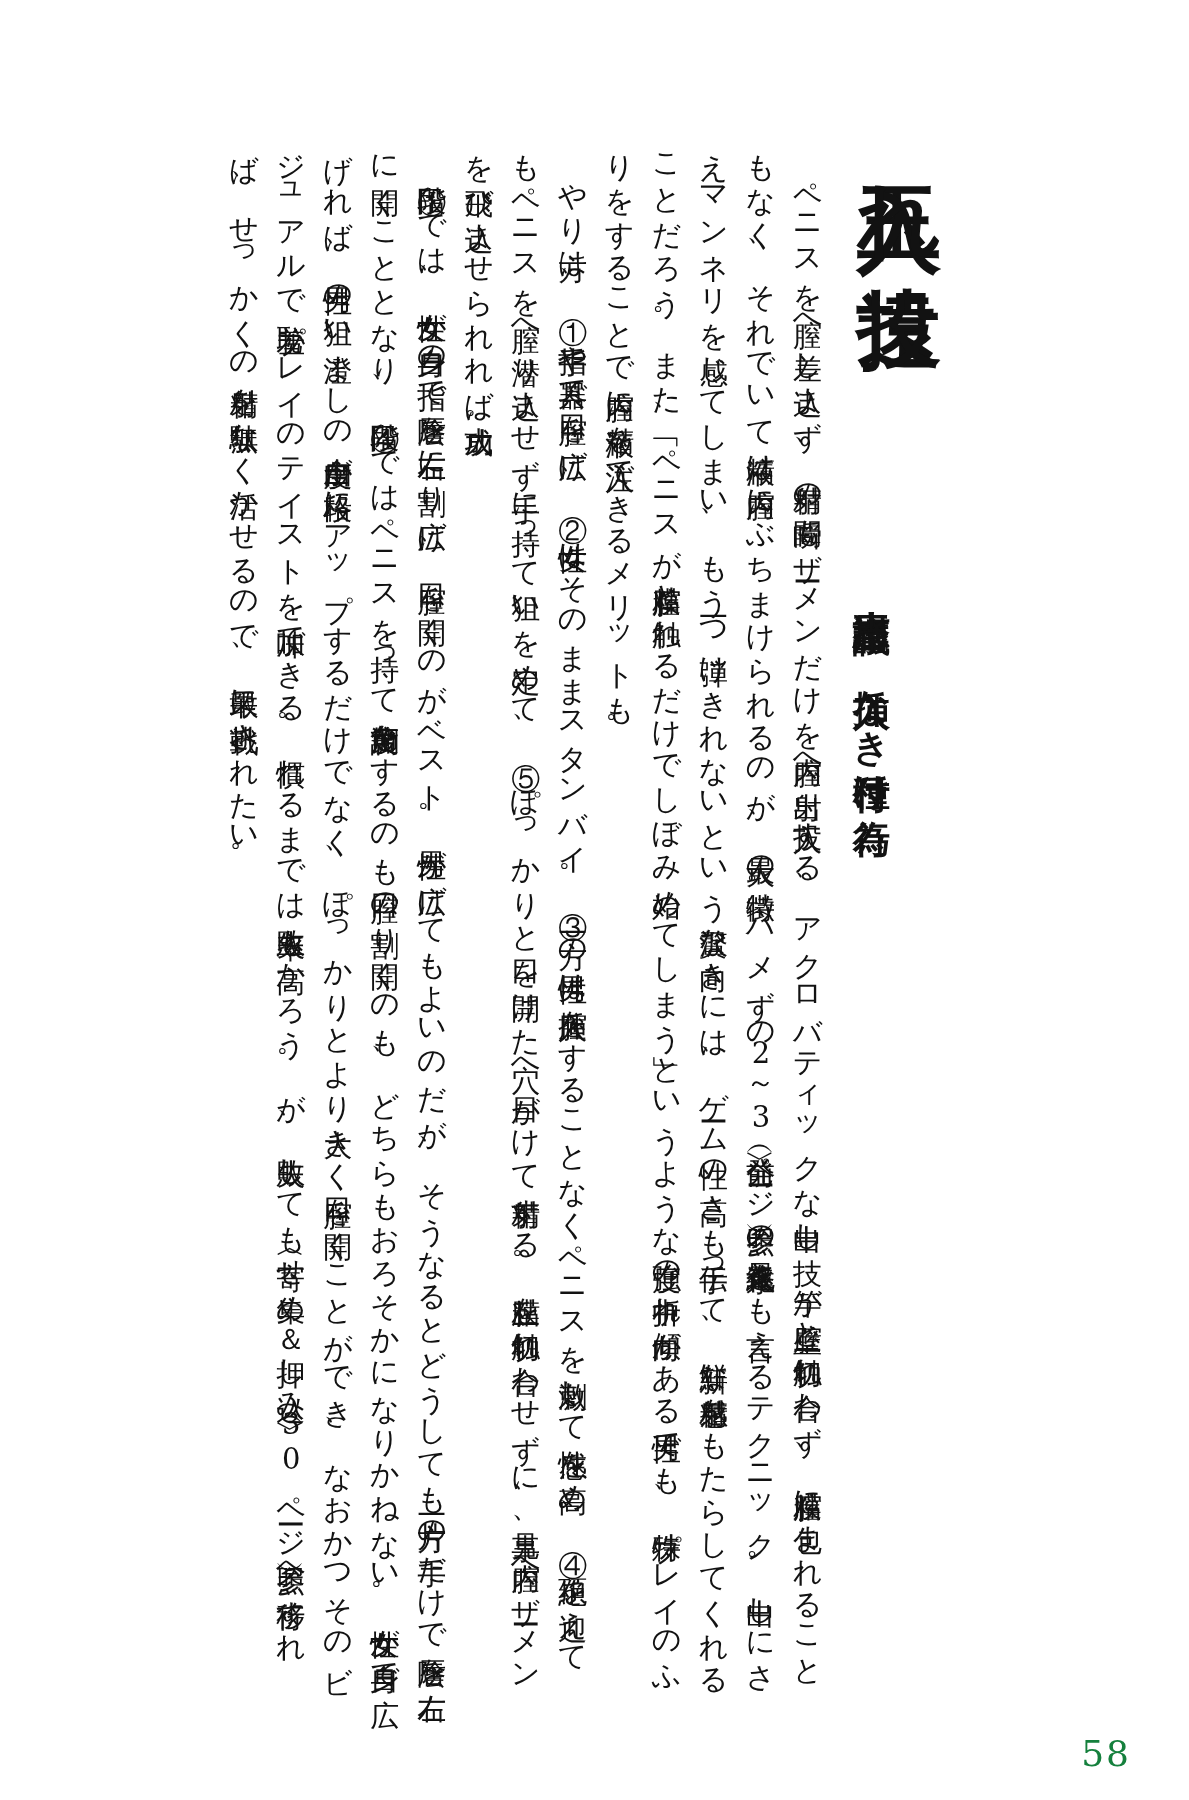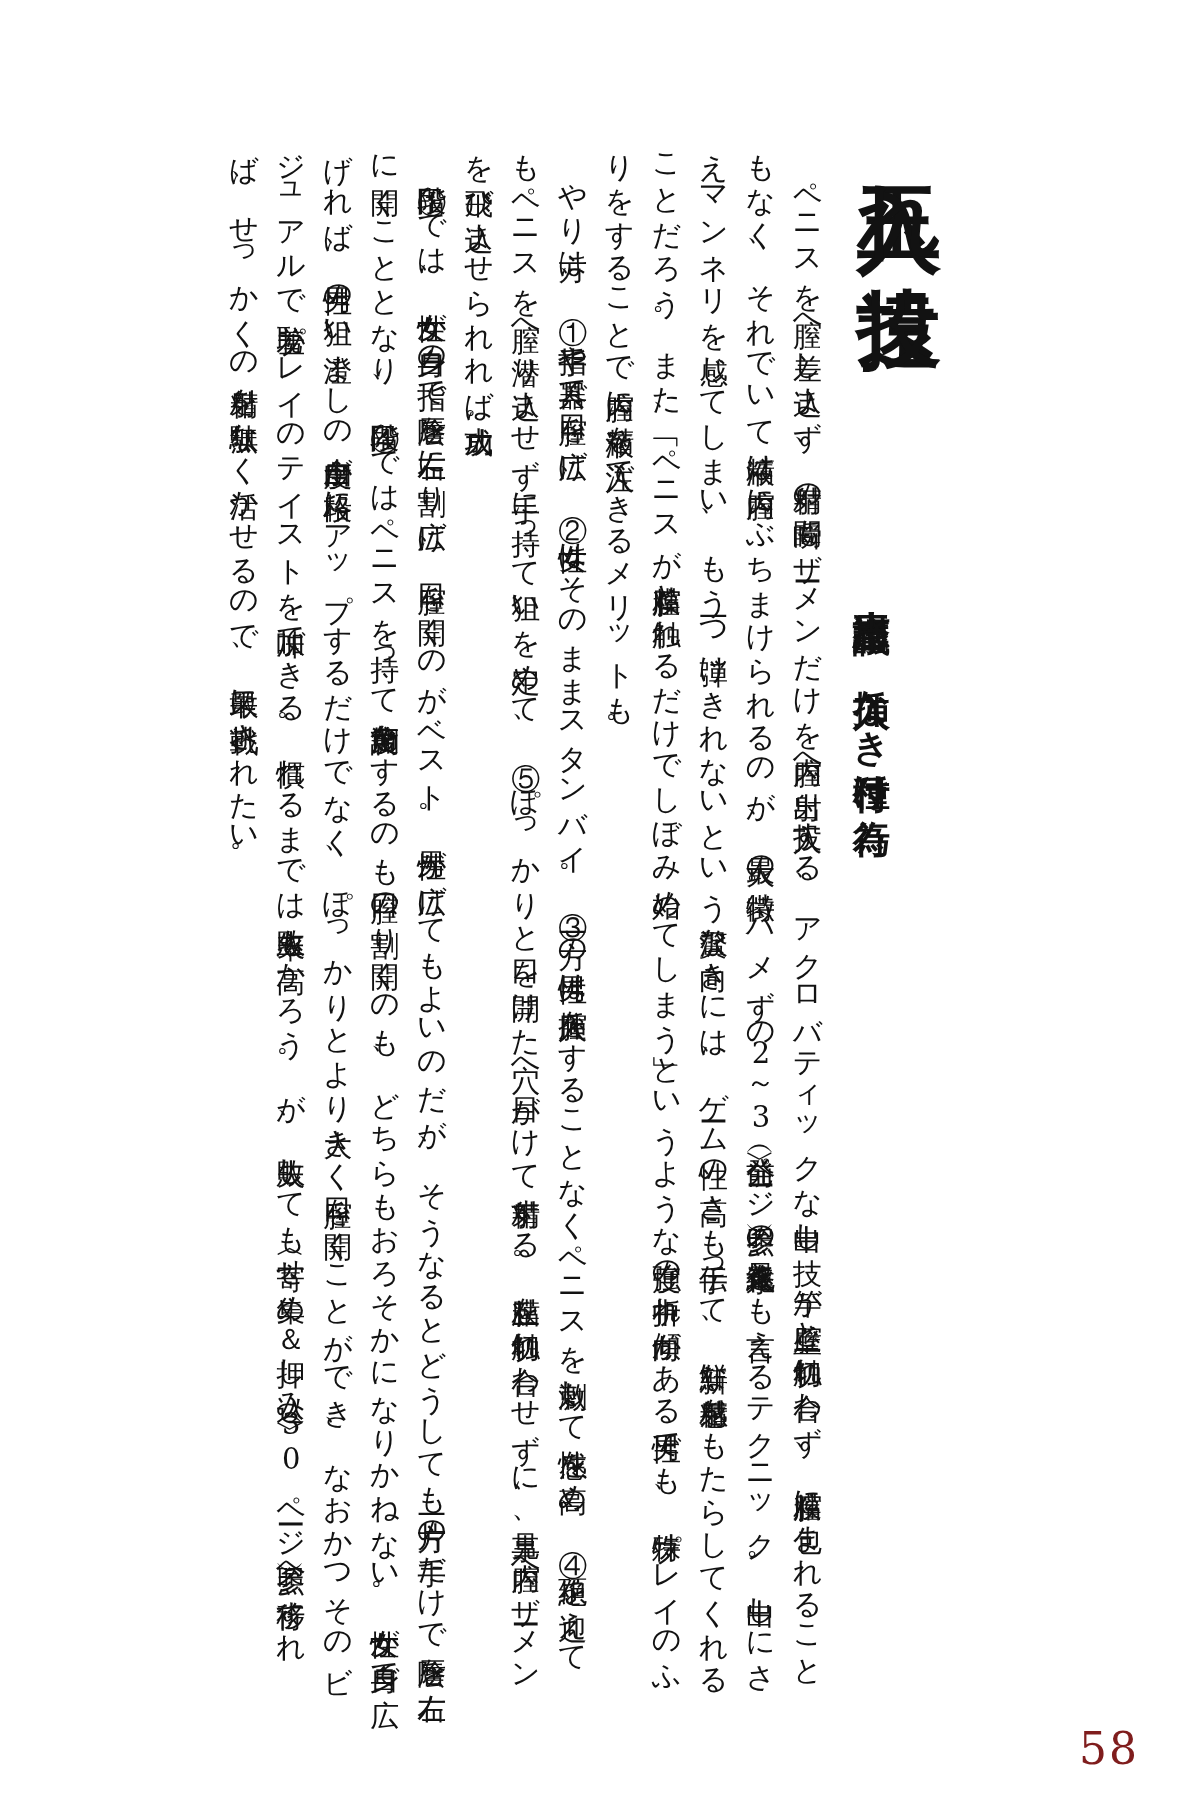--- a/index.html
+++ b/index.html
@@ -50,25 +50,25 @@
     line-height: 1.62;
     letter-spacing: 0.02em;
   }
   .body-text p {
     margin: 0;
     padding: 0;
     text-indent: 1em;
   }
   .page-number {
     position: absolute;
-    right: 50px;
+    right: 58px;
     bottom: 26px;
-    font-size: 44px;
+    font-size: 36px;
     letter-spacing: 2px;
-    color: #7f1d1d;
+    color: #15803d;
   }
 </style>
 </head>
 <body>
 
 <div class="page">
 
   <div class="title-block vtext">
     <div class="page-title">玉入れ遠投</div>
   </div>

